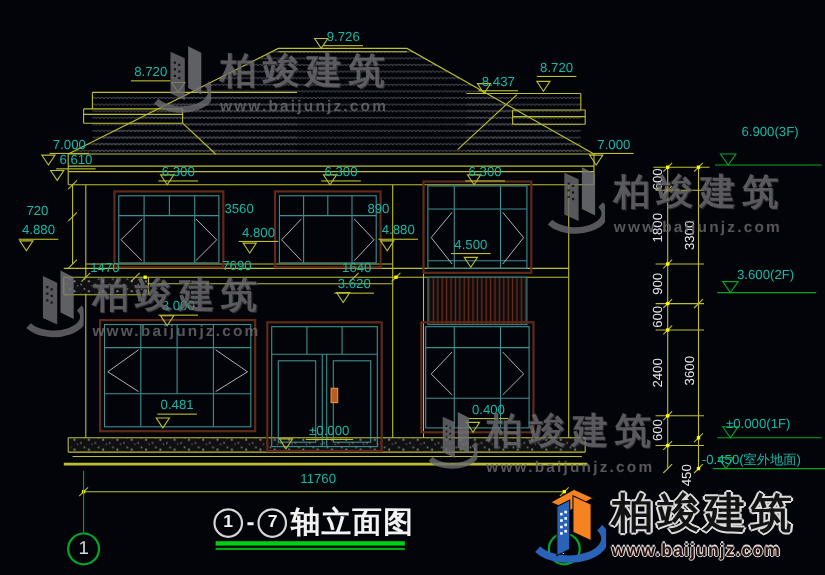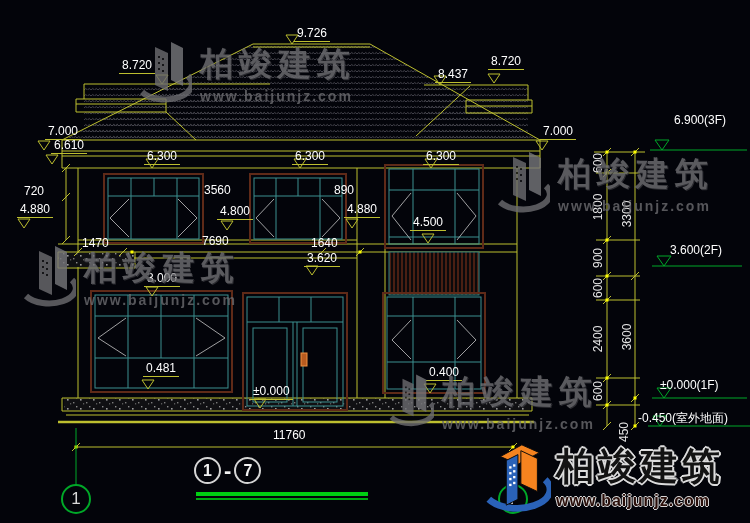--- a/index.html
+++ b/index.html
@@ -1,19 +1,19 @@
 <!DOCTYPE html>
 <html><head>
 <meta charset="utf-8">
 <style>
   html,body{margin:0;padding:0;background:#03040a}
   .stage{position:relative;width:750px;height:523px;overflow:hidden;background:#03040a;
          font-family:"Liberation Sans","DejaVu Sans",sans-serif}
   svg.draw{position:absolute;left:0;top:0;z-index:2}
-  .d{position:absolute;color:#ffffff;font-size:12px;line-height:13px;white-space:nowrap;z-index:4}
+  .d{position:absolute;color:#14b8a6;font-size:12px;line-height:13px;white-space:nowrap;z-index:4}
   .lv{border-bottom:1px solid #bdbf2f;padding:0 3px 1px}
   .dv{position:absolute;color:#e4e4e4;font-size:12px;line-height:12px;white-space:nowrap;z-index:4;
       transform:translate(-50%,-50%) rotate(-90deg)}
   .wm{position:absolute;display:flex;align-items:center;gap:8px;z-index:6;opacity:.8;pointer-events:none}
   .wm .tcol{display:flex;flex-direction:column}
   .wm .brand{font-size:33px;font-weight:bold;letter-spacing:6px;color:#707074;text-shadow:1px 1px 0 #35353a}
   .wm .url{font-size:14px;font-weight:bold;letter-spacing:2px;color:#6b6b6f;margin-top:1px}
   .bubble{position:absolute;width:26px;height:26px;border:2px solid #00a828;border-radius:50%;
           color:#d8d8d8;font-size:17px;display:flex;align-items:center;justify-content:center;z-index:4}
   .title{position:absolute;left:194px;top:457px;display:flex;align-items:center;gap:3px;color:#f2f2f2;z-index:5}
@@ -289,21 +289,21 @@
   <span class="d lv" style="left:217px;top:205px">4.800</span>
   <span class="d" style="left:334px;top:184px">890</span>
   <span class="d lv" style="left:344px;top:203px">4.880</span>
   <span class="d lv" style="left:410px;top:216px">4.500</span>
   <span class="d" style="left:82px;top:237px">1470</span>
   <span class="d" style="left:202px;top:235px">7690</span>
   <span class="d" style="left:311px;top:237px">1640</span>
   <span class="d lv" style="left:304px;top:252px">3.620</span>
   <span class="d lv" style="left:144px;top:272px">3.000</span>
   <span class="d lv" style="left:143px;top:362px">0.481</span>
-  <span class="d lv" style="left:250px;top:385px">±0.000</span>
+  <span class="d lv" style="left:278px;top:385px">±0.000</span>
   <span class="d lv" style="left:426px;top:366px">0.400</span>
   <span class="d" style="left:273px;top:429px">11760</span>
 
   <span class="dv" style="left:598px;top:163px">600</span>
   <span class="dv" style="left:598px;top:207px">1800</span>
   <span class="dv" style="left:598px;top:258px">900</span>
   <span class="dv" style="left:598px;top:288px">600</span>
   <span class="dv" style="left:598px;top:339px">2400</span>
   <span class="dv" style="left:598px;top:391px">600</span>
   <span class="dv" style="left:624px;top:432px">450</span>
@@ -315,20 +315,21 @@
   <span class="d" style="left:660px;top:379px">±0.000(1F)</span>
   <span class="d" style="left:638px;top:412px">-0.450(室外地面)</span>
 
   <span class="bubble" style="left:61px;top:484px">1</span>
   <span class="bubble" style="left:498px;top:484px">7</span>
 
   <div class="title">
     <span class="circ">1</span>
     <span class="dash">-</span>
     <span class="circ">7</span>
+    <span class="name">轴立面图</span>
   </div>
   <div class="ubar" style="left:196px;top:492px;width:172px;height:4px;background:#00cf12"></div>
   <div class="ubar" style="left:196px;top:498px;width:172px;height:2px;background:#00a810"></div>
 
   <svg width="0" height="0" style="position:absolute">
     <defs>
       <g id="wmic">
         <path d="M4,52 A26,15 0 1 0 50,36" stroke="#6c6c70" stroke-width="6" fill="none"></path>
         <polygon points="17,7 30,13 30,51 17,45" fill="#6c6c70"></polygon>
         <polygon points="33,2 45,8 45,46 33,40" fill="#77777b"></polygon>

